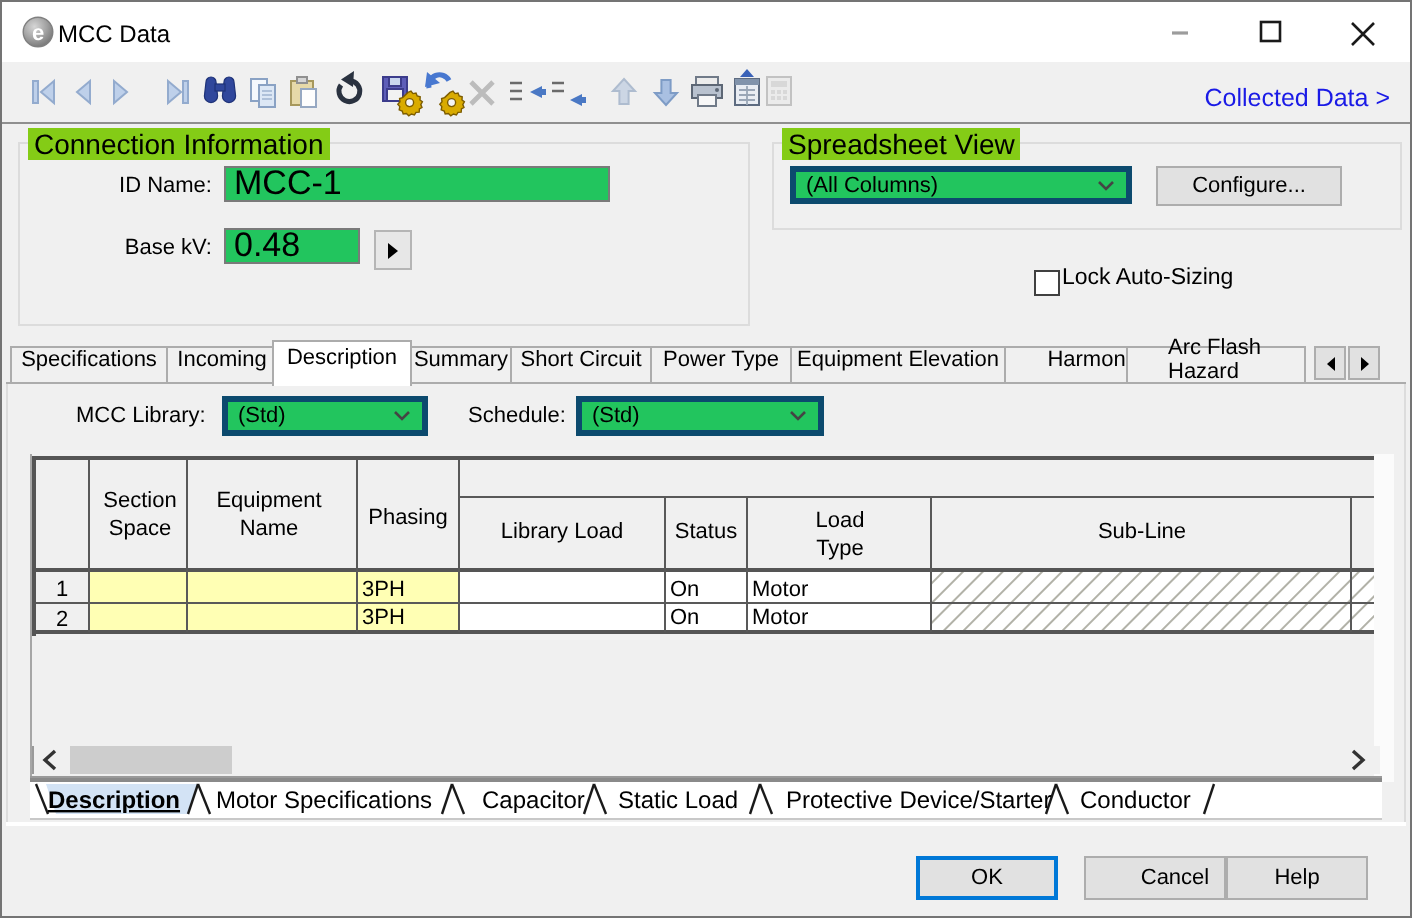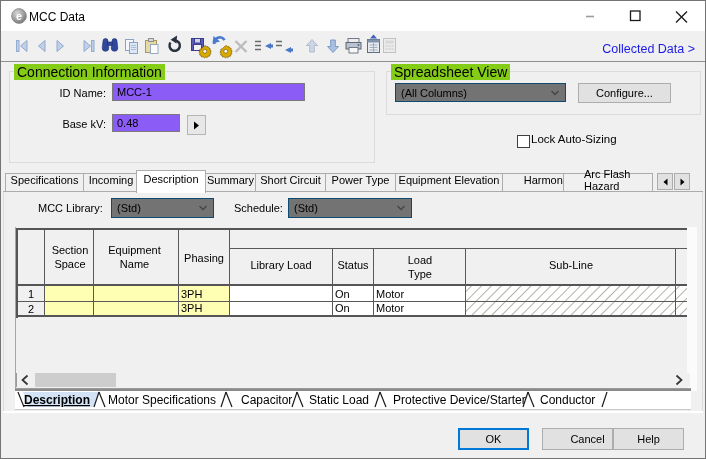--- a/index.html
+++ b/index.html
@@ -6,22 +6,22 @@
   body{font-family:"Liberation Sans", sans-serif;}
   .dlg{position:relative;width:704px;height:457px;background:#f0f0f0;border:1px solid #747474;border-right-width:2px;border-bottom-width:2px;overflow:hidden;}
   .abs{position:absolute;}
   .titlebar{position:absolute;left:0;top:0;width:100%;height:30px;background:#ffffff;}
   .title-text{position:absolute;left:28px;top:9px;font-size:12px;color:#000;}
   .toolbar{position:absolute;left:0;top:30px;width:100%;height:30px;background:#f0f0f0;border-bottom:1px solid #8f8f8f;}
   .collected{position:absolute;right:10px;top:41px;font-size:12.5px;color:#1a1ae6;}
   .groupbox{position:absolute;border:1px solid #dcdcdc;}
   .gb-label{position:absolute;top:-8px;left:4px;background:#84cc16;padding:0 3px;font-size:14px;color:#000;white-space:nowrap;}
   .lbl{position:absolute;font-size:11px;color:#000;white-space:nowrap;}
-  .txtfield{position:absolute;box-sizing:border-box;background:#8b5cf6;border:1px solid #7a7a7a;font-size:11px;color:#000;padding:0 4px;display:flex;align-items:center;}
-  .combo{position:absolute;box-sizing:border-box;background:#737373;border:1px solid #0c4a6e;font-size:11px;color:#000;display:flex;align-items:center;padding-left:5px;}
+  .txtfield{position:absolute;box-sizing:border-box;background:#22c55e;border:1px solid #7a7a7a;font-size:17px;color:#000;padding:0 4px;display:flex;align-items:center;}
+  .combo{position:absolute;box-sizing:border-box;background:#22c55e;border:3px solid #0c4a6e;font-size:11px;color:#000;display:flex;align-items:center;padding-left:5px;}
   .combo .chev{position:absolute;right:6px;top:50%;margin-top:-4px;width:8px;height:8px;}
   .btn{position:absolute;box-sizing:border-box;background:#e1e1e1;border:1px solid #adadad;font-size:11px;color:#000;display:flex;align-items:center;justify-content:center;}
   .tab{position:absolute;top:172px;height:19px;background:#f0f0f0;border:1px solid #acacac;border-bottom:none;font-size:11px;display:flex;align-items:center;justify-content:center;box-sizing:border-box;padding-bottom:6px;}
   .tab.active{top:169px;height:23px;background:#fff;z-index:5;}
   .tabline{position:absolute;left:2px;top:190px;width:700px;height:1px;background:#acacac;z-index:1;}
   .tabpage{position:absolute;left:2px;top:191px;width:700px;height:221px;background:#f0f0f0;border-left:1px solid #dcdcdc;border-right:1px solid #dcdcdc;border-bottom:1px solid #dcdcdc;box-sizing:border-box;z-index:2;}
 </style>
 </head>
 <body>
 <div class="dlg">

